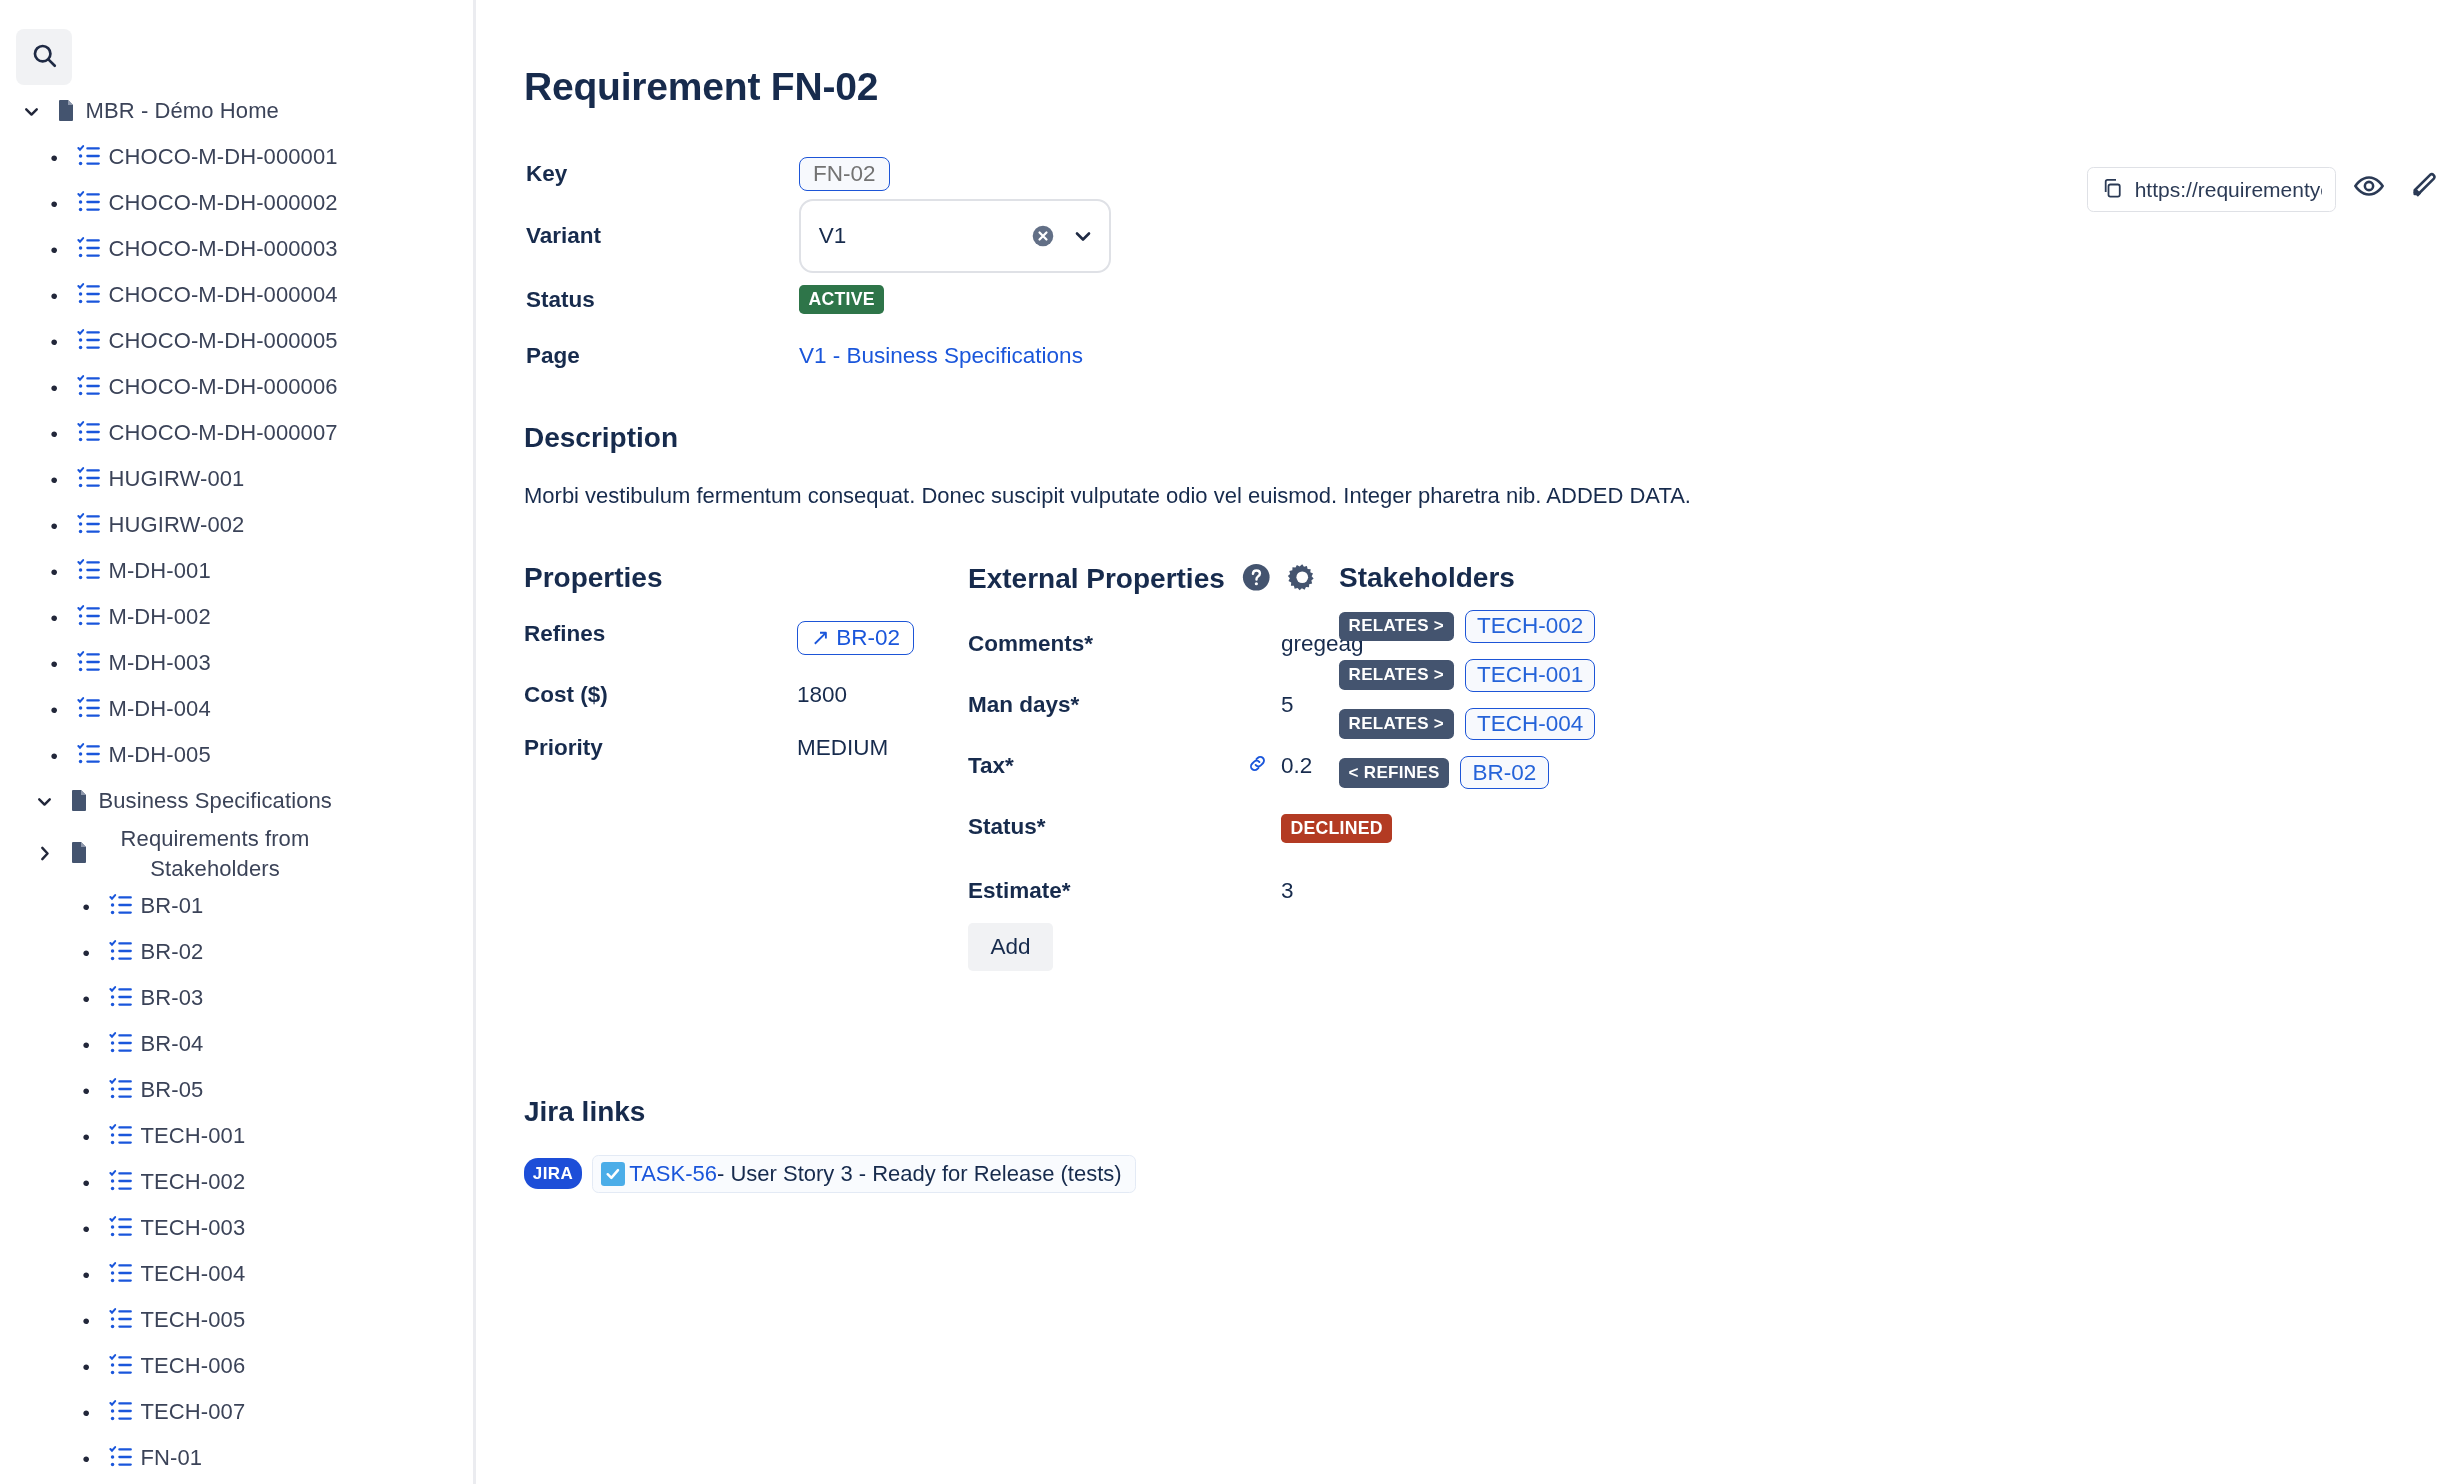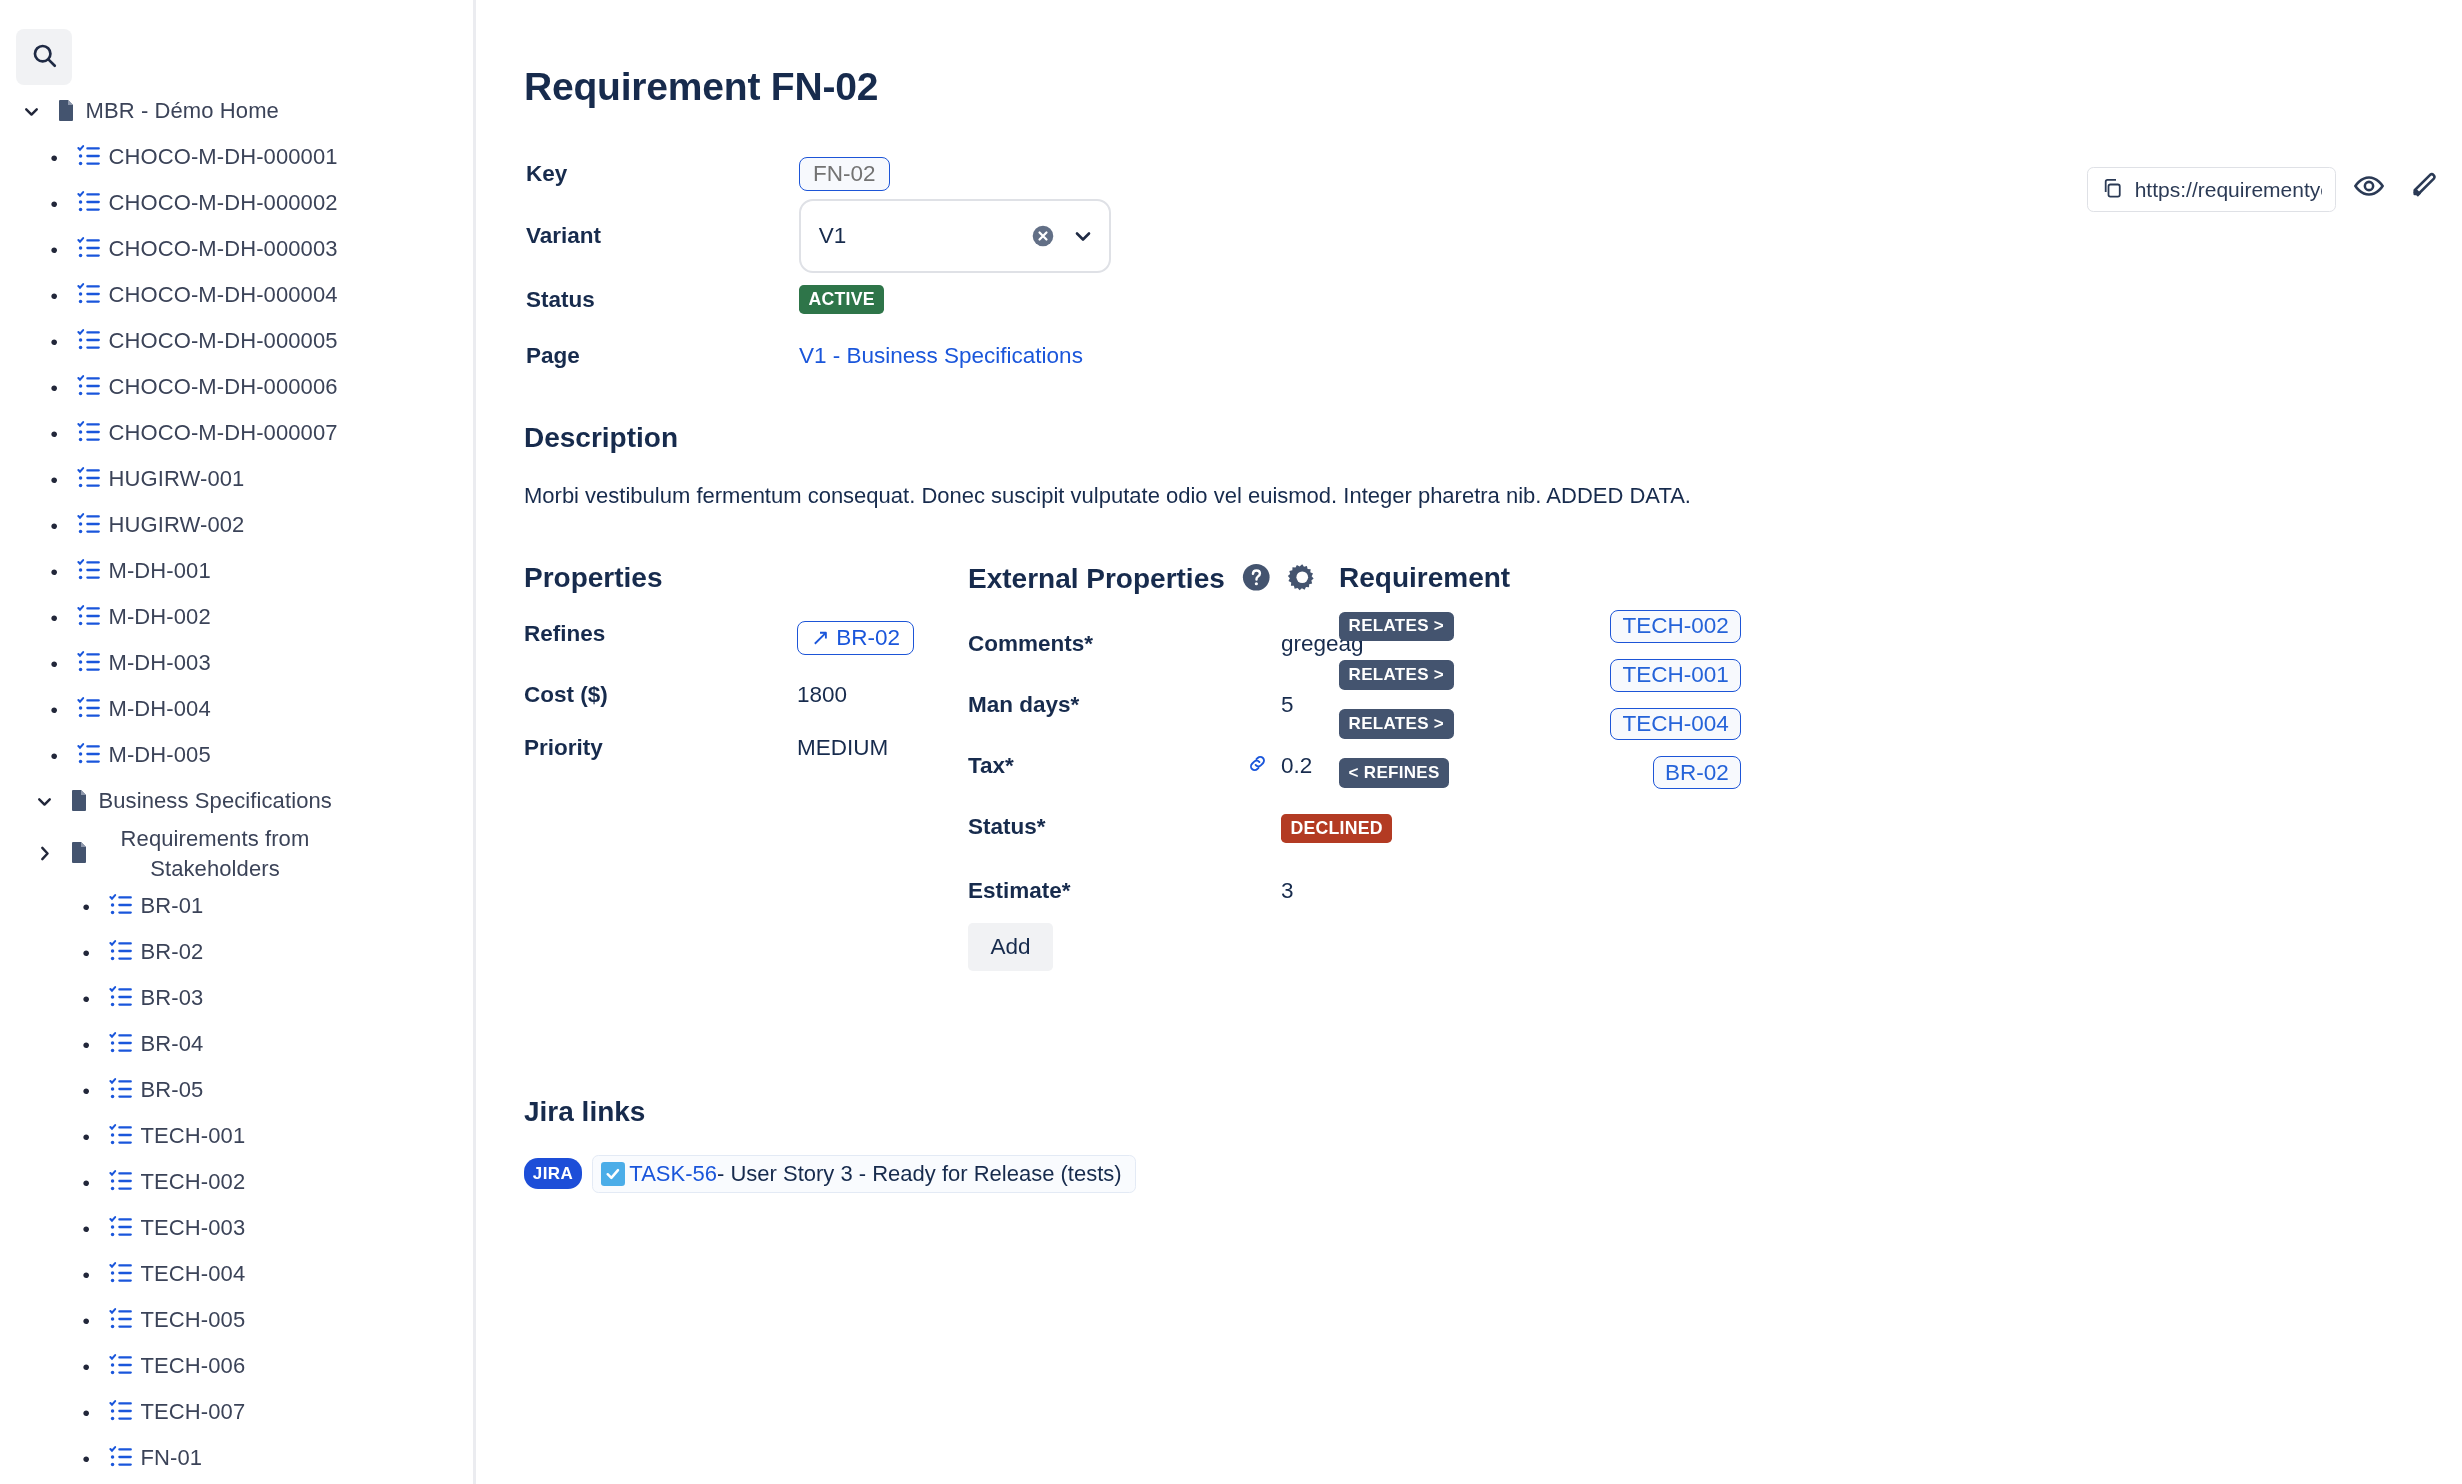--- a/index.html
+++ b/index.html
@@ -226,21 +226,21 @@
     background: #F1F2F4;
     border: none;
     border-radius: 4.8px;
     padding: 11.2px 22.5px;
     font-size: 22.5px;
     color: #172B4D;
     cursor: pointer;
     font-family: inherit;
   }
 
-  .dep-row { display: flex; align-items: center; gap: 11.2px; margin-top: 16px; justify-content: space-between; }
+  .dep-row { display: flex; align-items: center; gap: 11.2px; margin-top: 16px; }
   .dep-rel {
     background: #44546F;
     color: #fff;
     font-size: 17px;
     font-weight: bold;
     border-radius: 5.6px;
     padding: 4.8px 9.6px;
     letter-spacing: 0.3px;
     white-space: nowrap;
     cursor: pointer;
@@ -931,21 +931,21 @@
             <div class="ext-row">
               <span class="ext-label">Estimate*</span>
               <span class="ext-linkicon"></span>
               <span class="ext-value">3</span>
             </div>
           </div>
         <button class="add-btn">Add</button>
       </section>
 
       <section class="col-deps">
-        <div class="h2">Requirement</div>
+        <div class="h2">Stakeholders</div>
         <div id="dep-rows" style="margin-top:13px;">
             <div class="dep-row">
               <span class="dep-rel">RELATES &gt;</span>
               <span class="dep-chip">TECH-002</span>
             </div>
             <div class="dep-row">
               <span class="dep-rel">RELATES &gt;</span>
               <span class="dep-chip">TECH-001</span>
             </div>
             <div class="dep-row">

